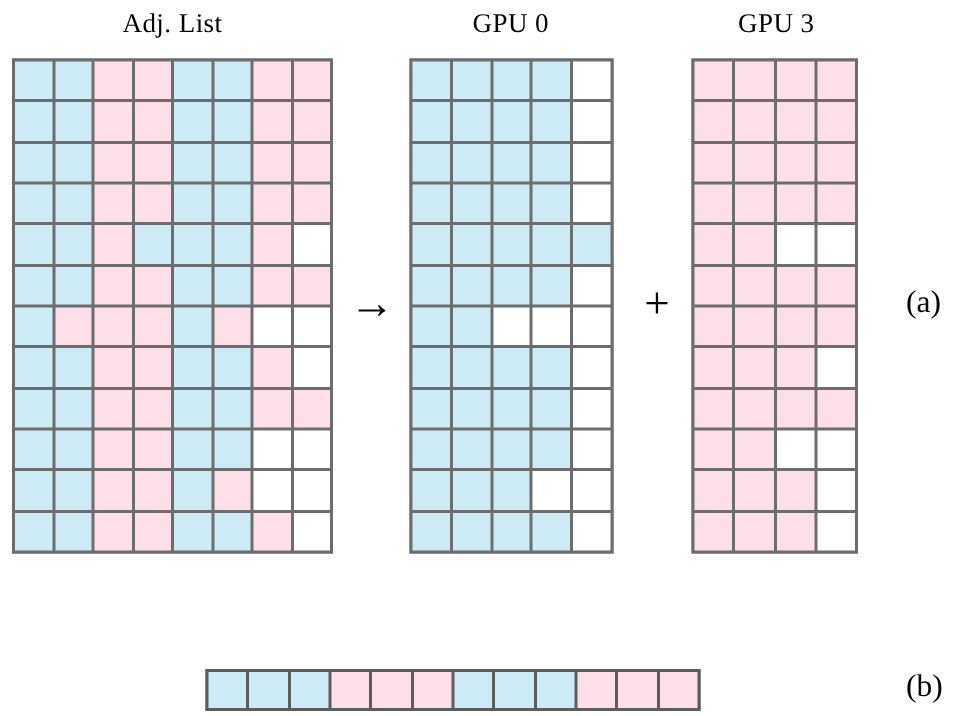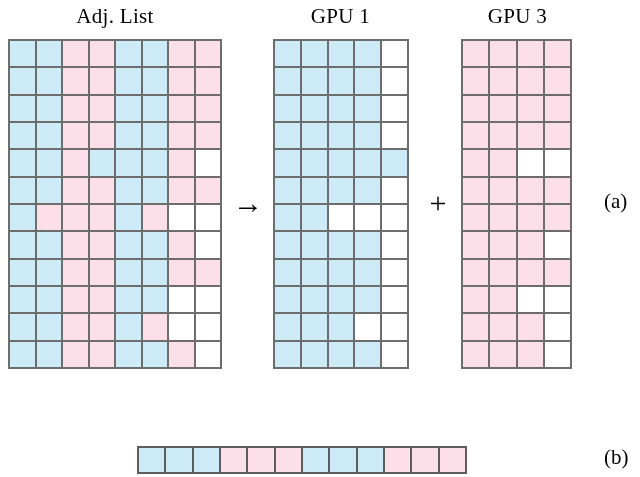--- a/index.html
+++ b/index.html
@@ -11,21 +11,21 @@
     width: 640px;
     height: 477px;
     position: relative;
     font-family: "Liberation Serif", "DejaVu Serif", serif;
     color: #000000;
     overflow: hidden;
   }
 
   .title {
     position: absolute;
-    font-size: 21px;
+    font-size: 18px;
     line-height: 1;
     text-align: center;
     white-space: nowrap;
     letter-spacing: 0.3px;
   }
   #title-adj  { left: 0px;   top: 6px;  width: 230px; }
   #title-gpu0 { left: 268px; top: 6px;  width: 145px; }
   #title-gpu1 { left: 455px; top: 6px;  width: 125px; }
 
   .grid {
@@ -76,21 +76,21 @@
     gap: 2px;
     background: #5d5d5d;
     border: 2px solid #5d5d5d;
     box-sizing: border-box;
   }
 </style>
 </head>
 <body>
 
 <div class="title" id="title-adj">Adj. List</div>
-<div class="title" id="title-gpu0">GPU 1</div>
+<div class="title" id="title-gpu0">GPU 0</div>
 <div class="title" id="title-gpu1">GPU 3</div>
 
 <div class="grid" id="grid-adj">
     <div class="cell blue"></div>
     <div class="cell blue"></div>
     <div class="cell pink"></div>
     <div class="cell pink"></div>
     <div class="cell blue"></div>
     <div class="cell blue"></div>
     <div class="cell pink"></div>

